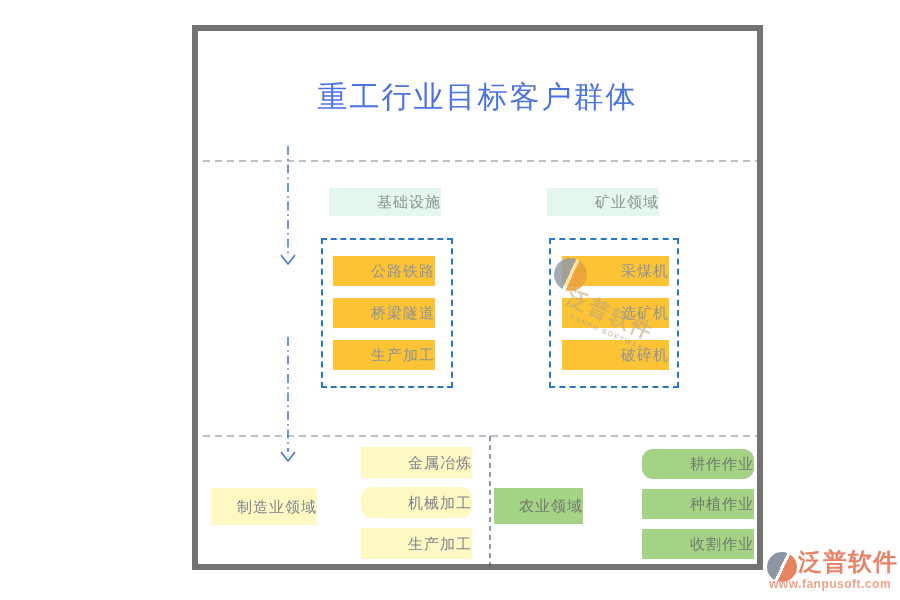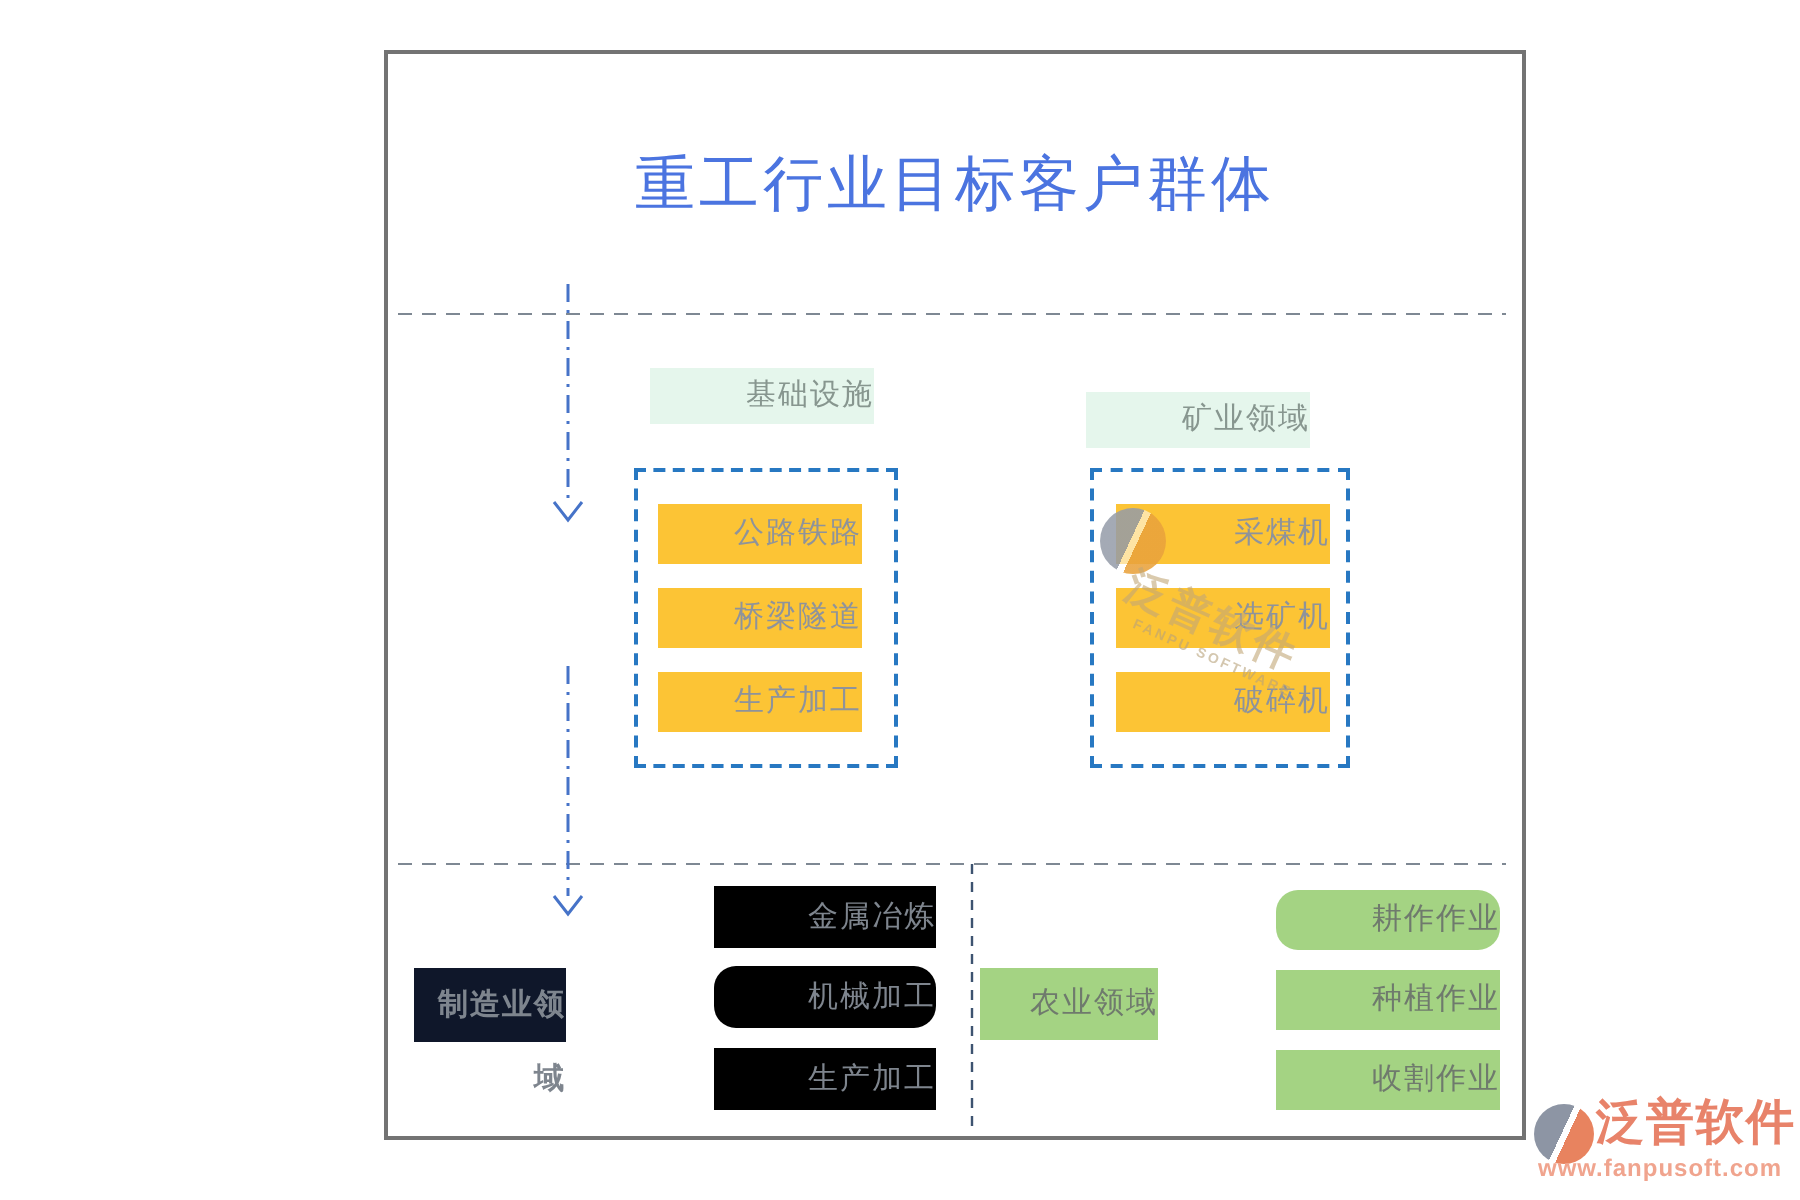--- a/index.html
+++ b/index.html
@@ -2,51 +2,51 @@
 <html><head>
 <meta charset="utf-8">
 <style>
   html,body{margin:0;padding:0;}
   body{
     width:900px;height:600px;background:#ffffff;overflow:hidden;position:relative;
     font-family:"Liberation Sans","DejaVu Sans",sans-serif;
   }
   .canvas{
     position:absolute;left:192px;top:25px;width:571px;height:545px;
-    border:2px solid #737373;box-sizing:border-box;background:#ffffff;
+    border:6px solid #737373;box-sizing:border-box;background:#ffffff;
   }
   .title{
     position:absolute;left:0;right:0;top:48px;text-align:center;
     font-family:"Liberation Serif","DejaVu Serif",serif;
     font-size:30px;line-height:36px;color:#4b74e0;letter-spacing:2px;font-weight:400;
   }
   svg.lines{position:absolute;left:0;top:0;width:567px;height:541px;}
   .hline{stroke:#7e8893;stroke-width:1;stroke-dasharray:7 5;}
   .vsep{stroke:#3d5370;stroke-width:1.2;stroke-dasharray:5 4;}
   .flow{stroke:#4673c8;stroke-width:1.5;stroke-dasharray:9 4 1.5 4;}
   .arrow{fill:none;stroke:#4673c8;stroke-width:1.5;}
   .node{
     position:absolute;box-sizing:border-box;text-align:right;
     font-size:15px;letter-spacing:1px;
   }
   .mint{background:#e5f6ec;color:#87968f;width:112px;height:28px;line-height:28px;}
   .mint1{left:131px;top:157px;}
-  .mint2{left:349px;top:169px;}
+  .mint2{left:349px;top:157px;}
   .dashedbox{
     position:absolute;border:2px dashed #2778c2;box-sizing:border-box;background:transparent;
   }
   .dbox1{left:123px;top:207px;width:132px;height:150px;}
   .dbox2{left:351px;top:207px;width:130px;height:150px;}
   .yellow{background:#fcc435;color:#8e939b;height:30px;line-height:30px;}
   .ynode-l{left:135px;width:102px;}
   .ynode-r{left:364px;width:107px;}
   .y1{top:225px;}.y2{top:267px;}.y3{top:309px;}
-  .lblue{background:#000000;color:#7e858e;height:31px;line-height:31px;left:163px;width:111px;}
+  .lblue{background:#fef9c3;color:#7e858e;height:31px;line-height:31px;left:163px;width:111px;}
   .lb1{top:416px;}.lb2{top:456px;border-radius:11px;}.lb3{top:497px;}
-  .mfg{background:#0f172a;color:#7e858e;left:13px;top:457px;width:76px;height:37px;line-height:37px;font-weight:bold;}
+  .mfg{background:#fef9c3;color:#7e858e;left:13px;top:457px;width:106px;height:37px;line-height:37px;}
   .agr{background:#a4d383;color:#6f7a6d;left:296px;top:457px;width:89px;height:36px;line-height:36px;}
   .green{background:#a4d383;color:#6f7a6d;left:444px;width:112px;height:30px;line-height:30px;}
   .g1{top:418px;border-radius:11px;}.g2{top:458px;}.g3{top:498px;}
   .watermark{position:absolute;left:350px;top:220px;width:145px;height:95px;z-index:5;pointer-events:none;}
   .wm-mark{
     position:absolute;left:6px;top:7px;width:33px;height:33px;border-radius:50%;
     background:linear-gradient(115deg, rgba(148,155,168,0.85) 47%, rgba(255,255,255,0.55) 47% 55%, rgba(233,162,60,0.88) 55%);
   }
   .wm-text{
     position:absolute;left:26px;top:32px;font-size:21px;font-weight:bold;

